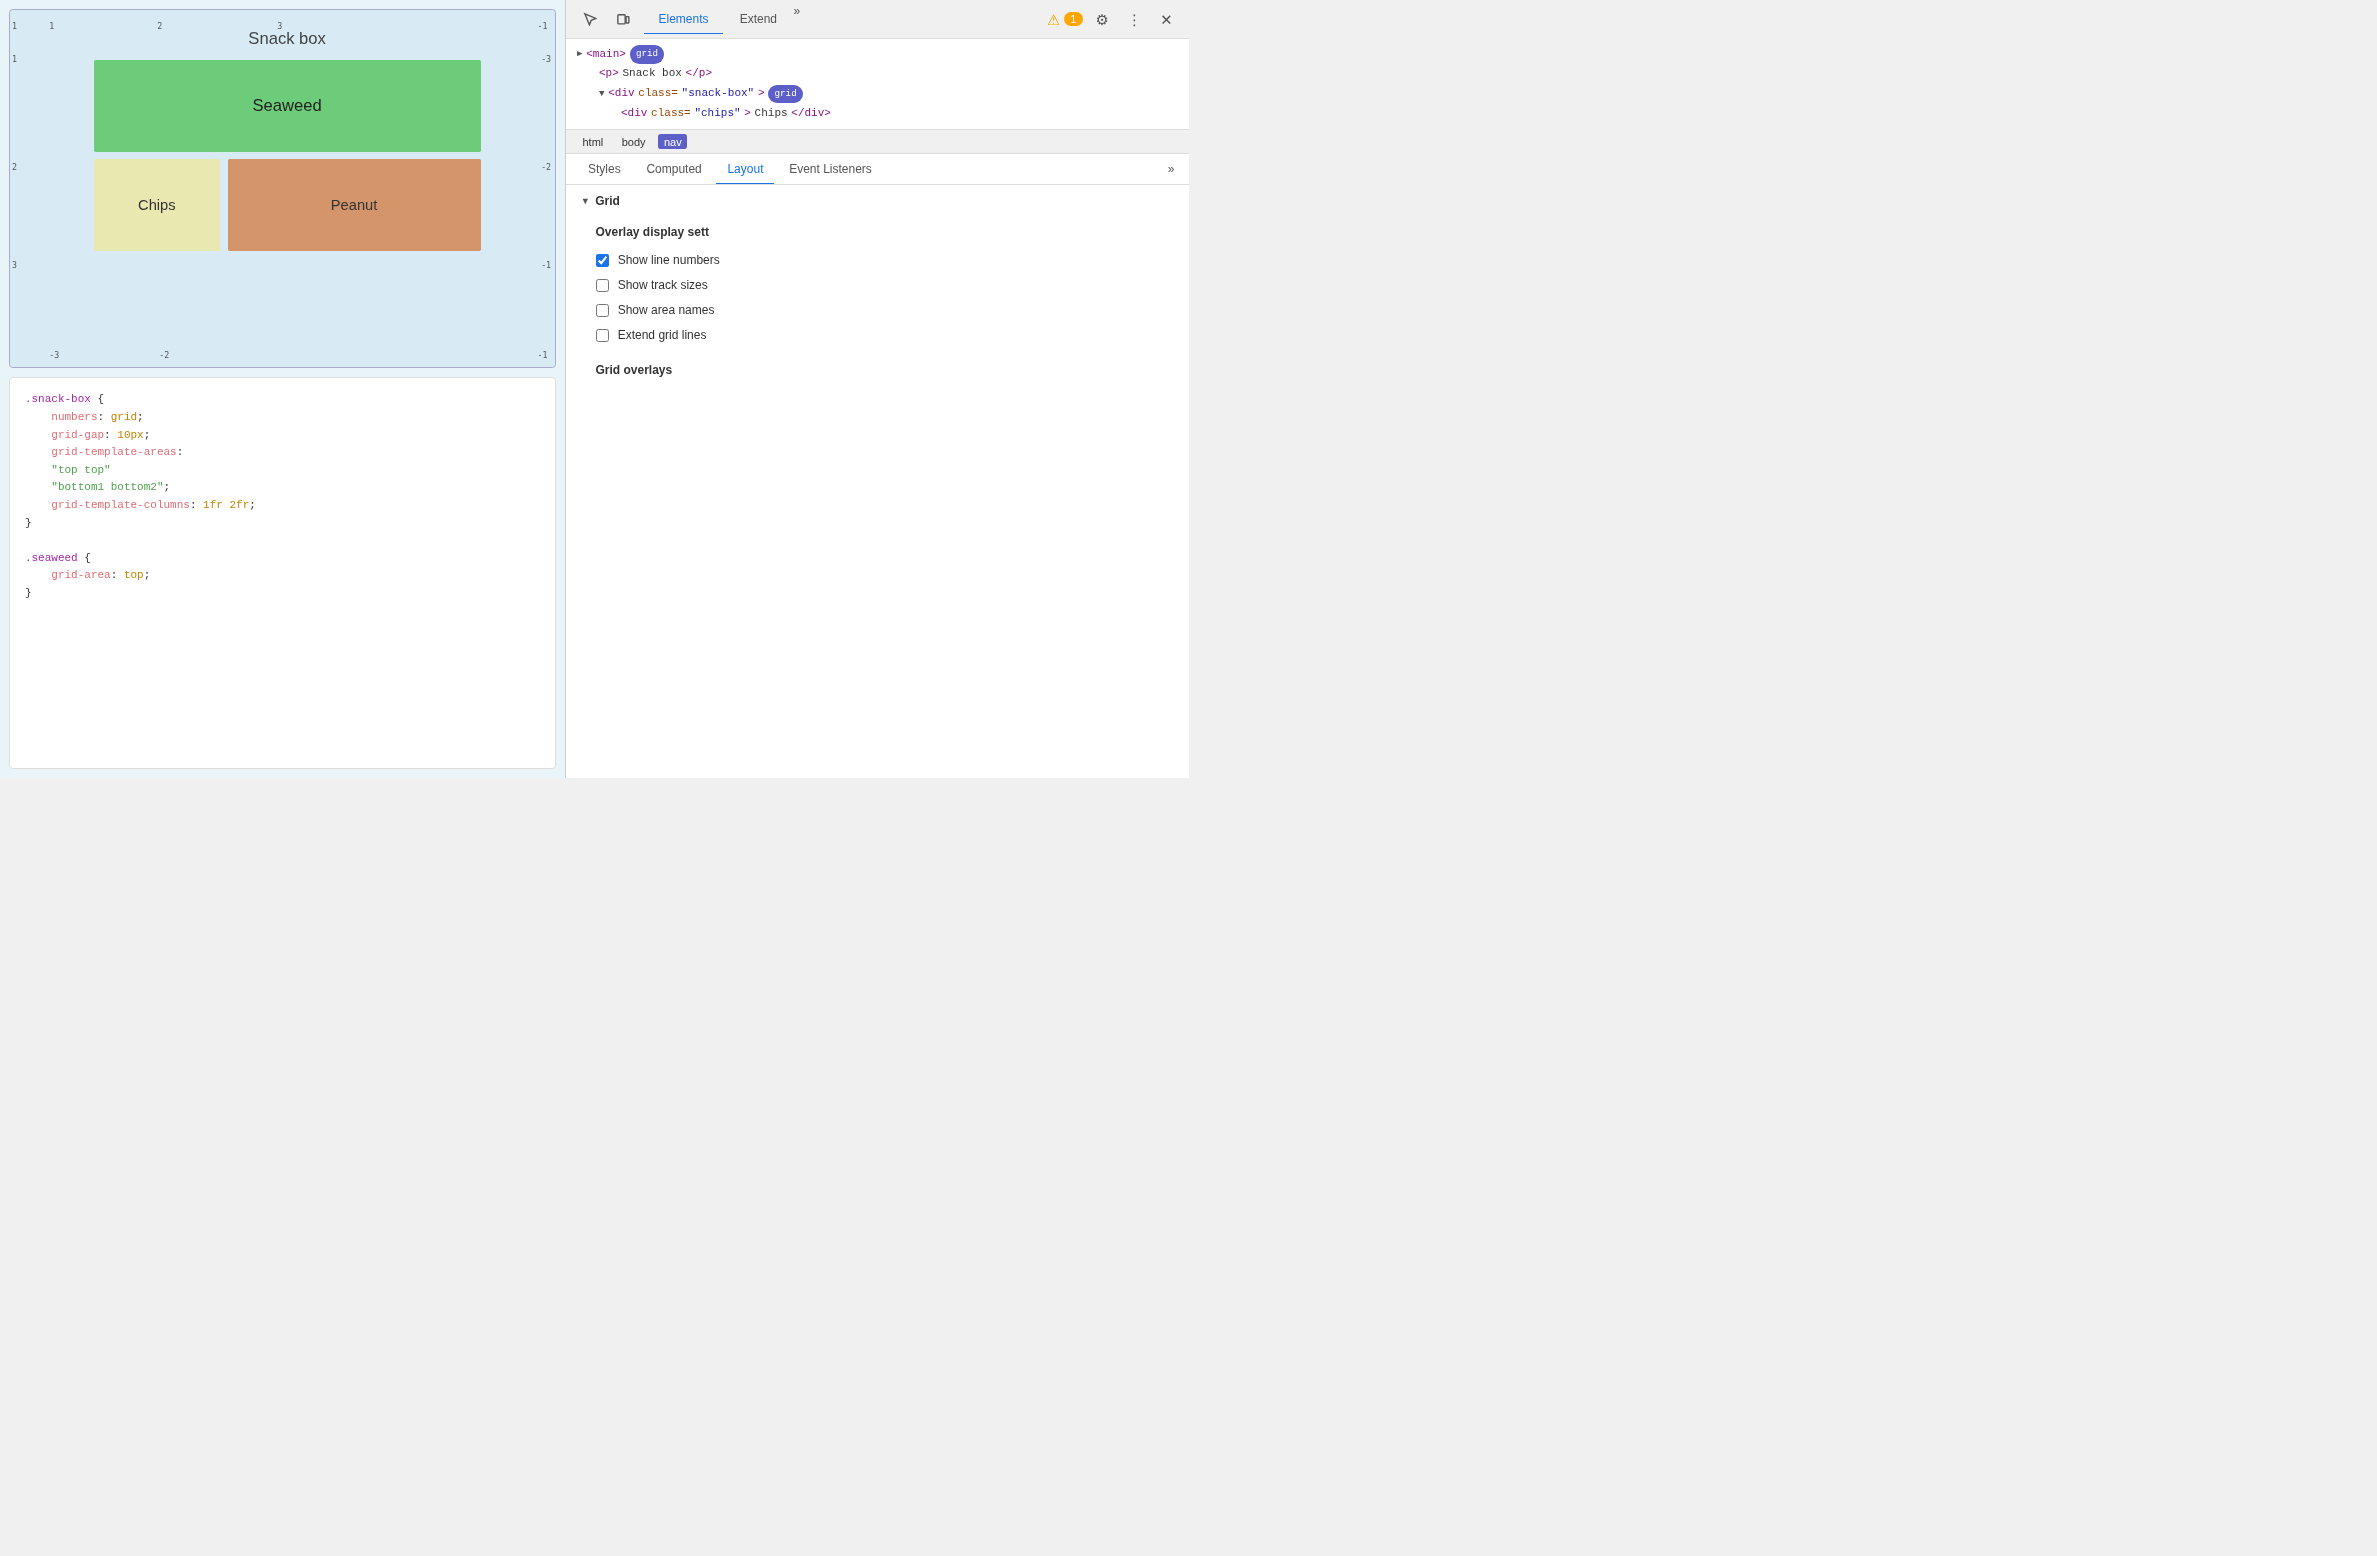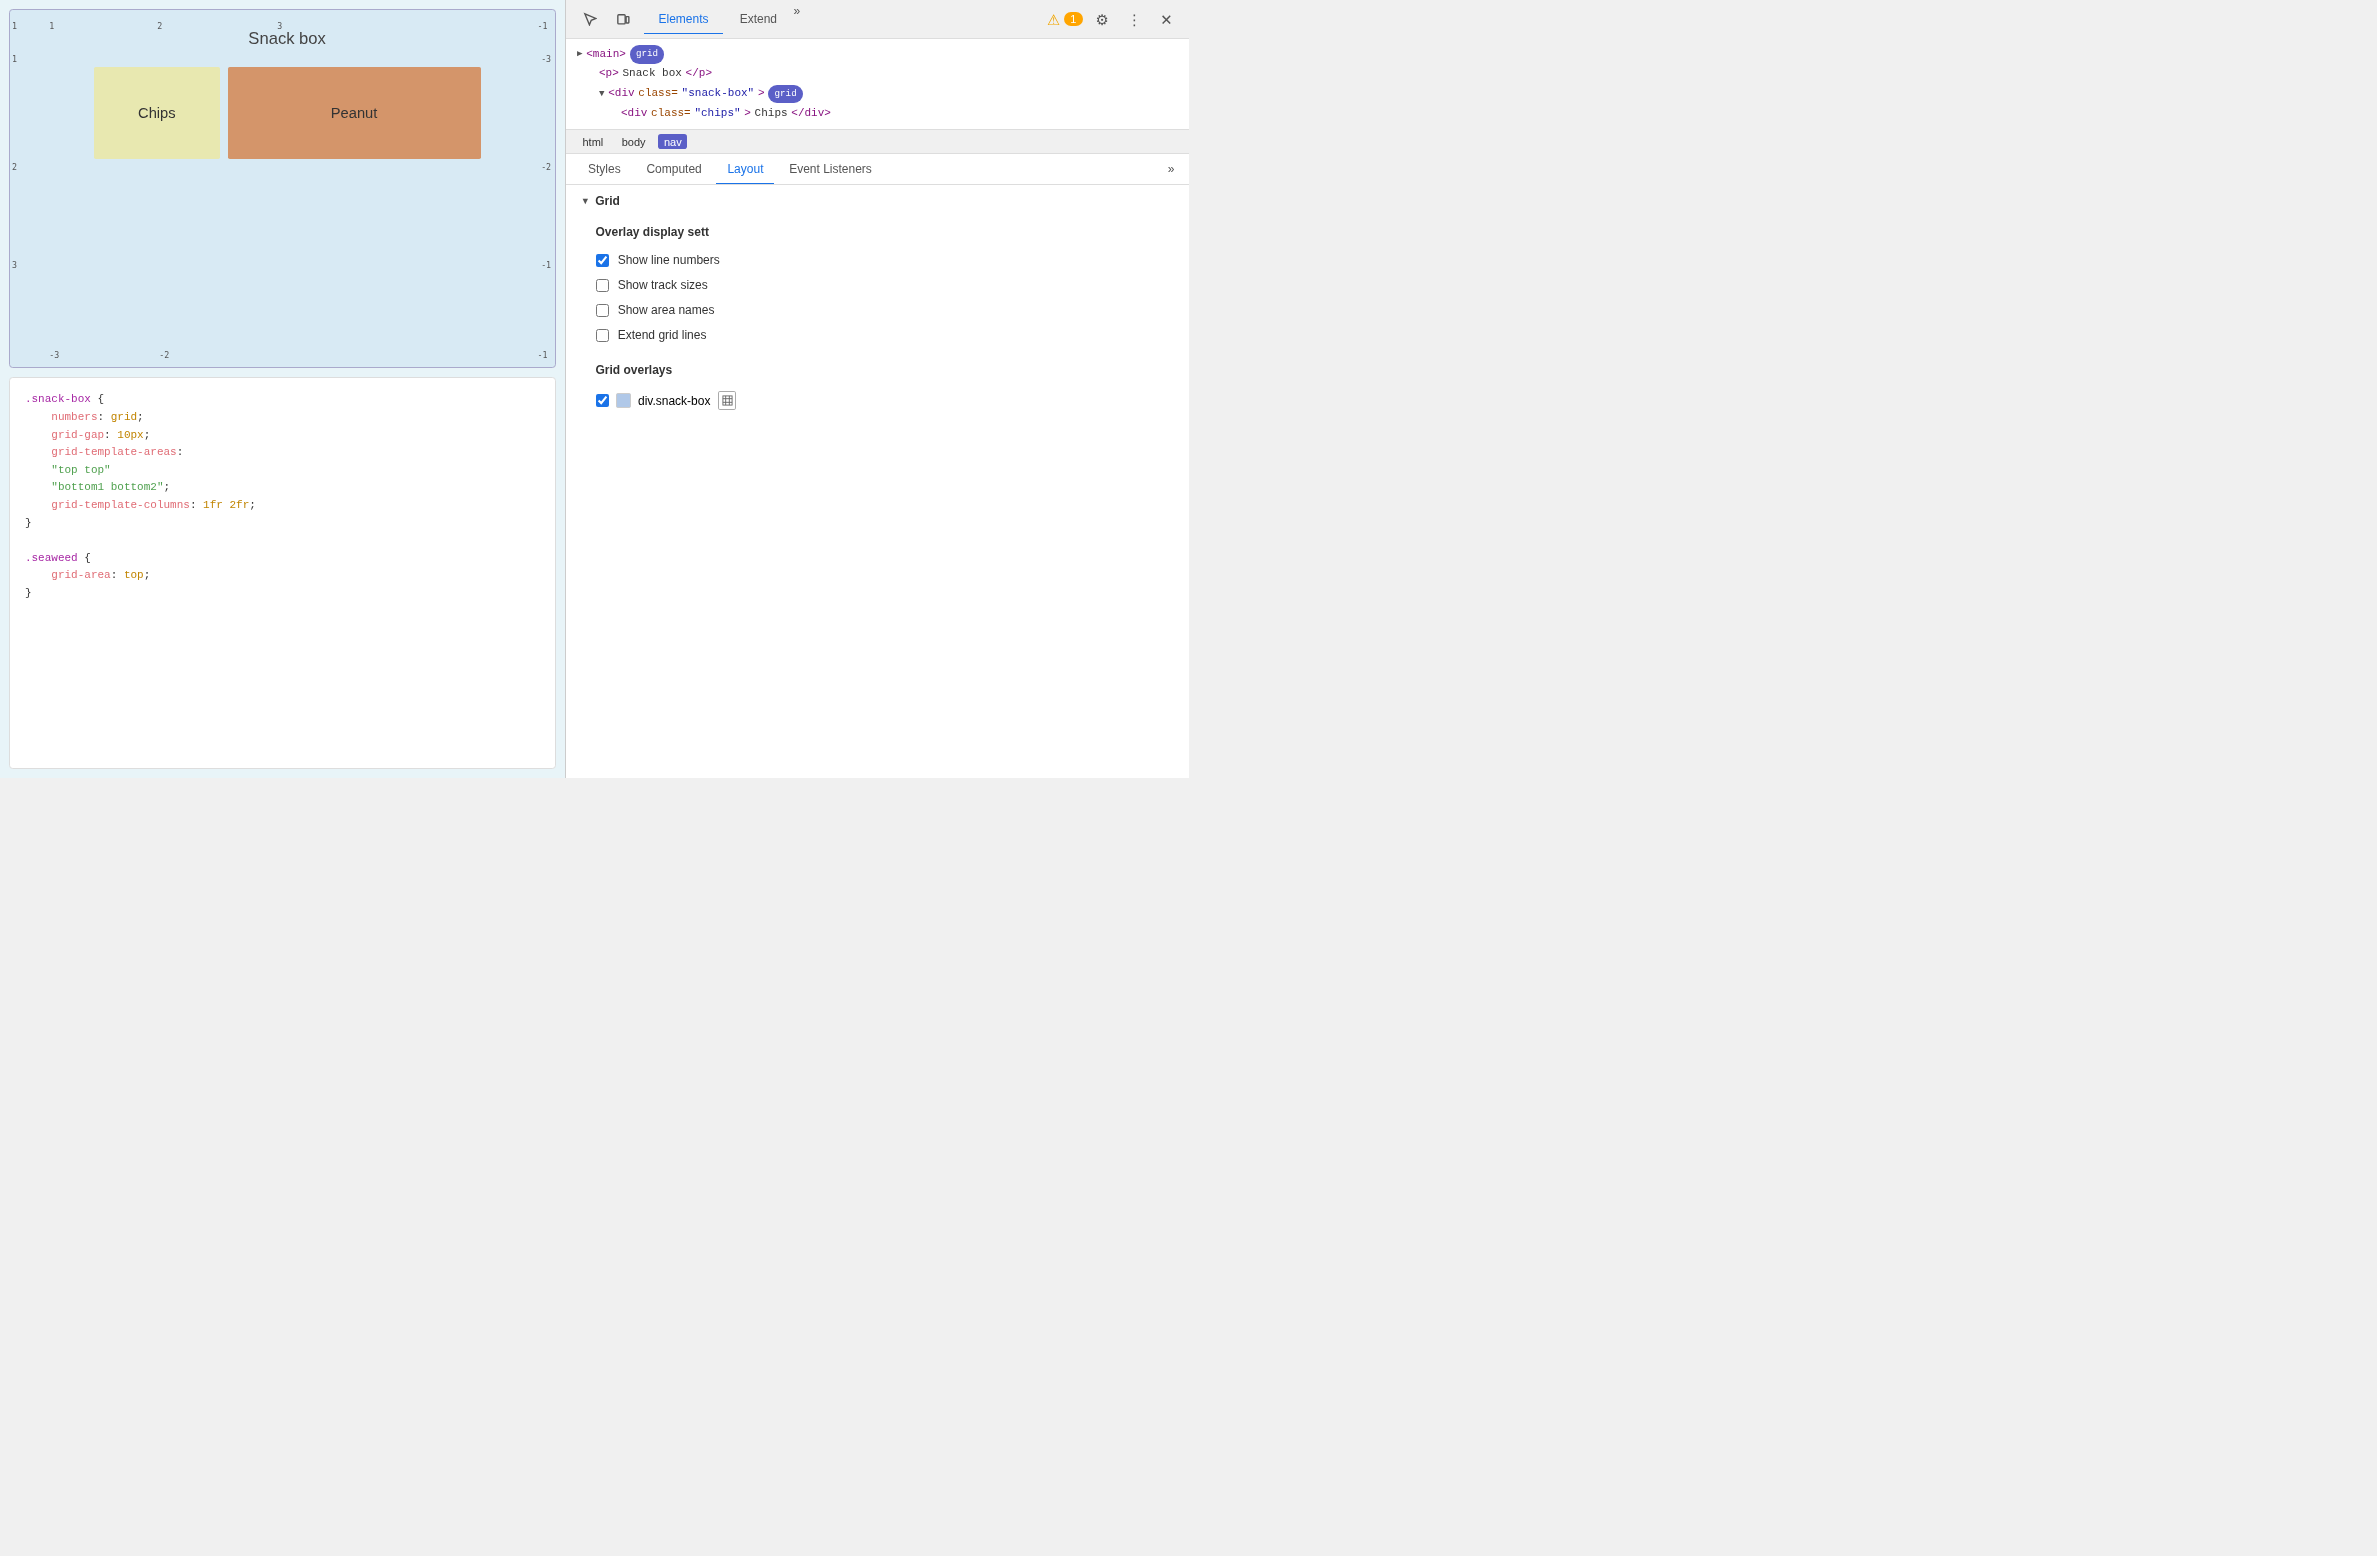--- a/index.html
+++ b/index.html
@@ -498,20 +498,23 @@
     <span class="num-label" style="top:11px; left:267px;">3</span>
     <span class="num-label" style="top:11px; right:7.4px;">-1</span>
     <span class="num-label" style="top:11px; right:20px;"> </span>
     <span class="num-label" style="top:152px; left:1.8px;">2</span>
     <span class="num-label" style="top:250px; left:1.8px;">3</span>
     <span class="num-label" style="top:152px; right:3.7px;">-2</span>
     <span class="num-label" style="top:250px; right:3.7px;">-1</span>
     <span class="num-label" style="top:44px; right:3.7px;">-3</span>
 
     <div class="grid-visual">
+      <div class="cell-seaweed">
+        <span>Seaweed</span>
+      </div>
       <div class="cell-chips">
         <span>Chips</span>
       </div>
       <div class="cell-peanut">
         <span>Peanut</span>
       </div>
     </div>
 
     <span class="num-label" style="bottom:7.4px; left:39px;">-3</span>
     <span class="num-label" style="bottom:7.4px; left:149px;">-2</span>
@@ -636,33 +639,19 @@
         <span>Show area names</span>
       </div>
       <div class="checkbox-row">
         <input type="checkbox" style="">
         <span>Extend grid lines</span>
       </div>
     </div>
 
     <div class="grid-overlays-section">
       <div class="overlay-title">Grid overlays</div>
-      <div class="overlay-row">
-        <input type="checkbox" class="checked-blue" checked="" style="">
-        <div class="color-swatch" style="background:#b0c8e8;"></div>
-        <span>div.snack-box</span>
-        <div class="grid-icon-btn">
-          <svg width="11" height="11" viewBox="0 0 12 12" fill="none" stroke="#666" stroke-width="1">
-            <rect x="1" y="1" width="10" height="10"></rect>
-            <line x1="4" y1="1" x2="4" y2="11"></line>
-            <line x1="8" y1="1" x2="8" y2="11"></line>
-            <line x1="1" y1="4" x2="11" y2="4"></line>
-            <line x1="1" y1="8" x2="11" y2="8"></line>
-          </svg>
-        </div>
-      </div>
     </div>
 
 
   </div>
 
 </div>
 
 
 </body></html>

